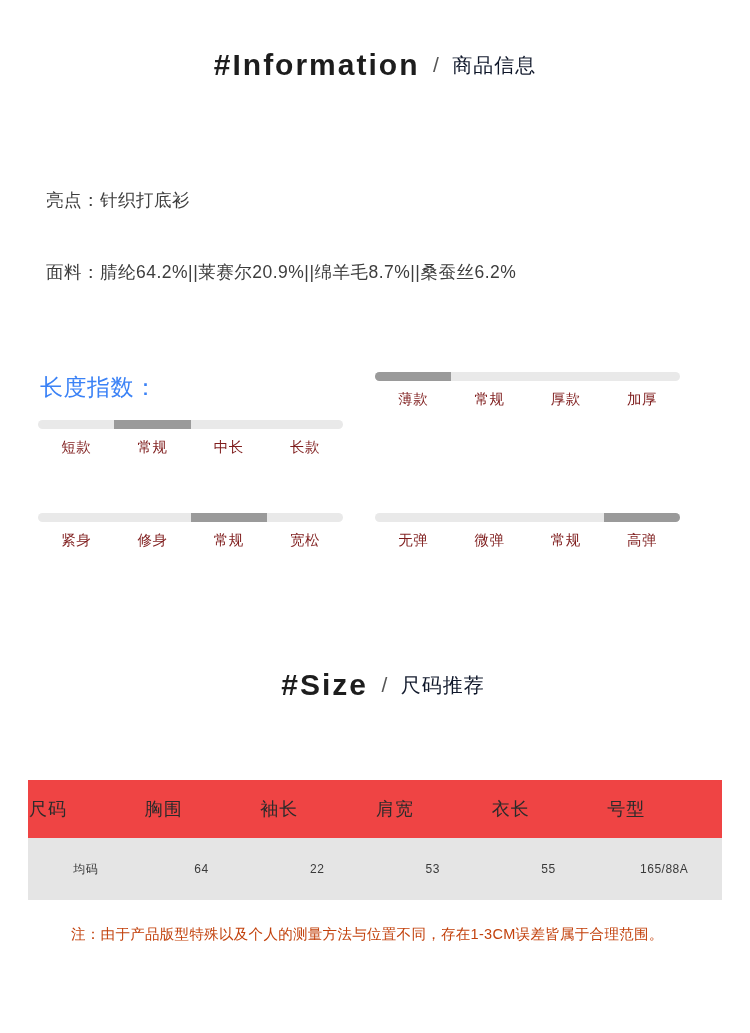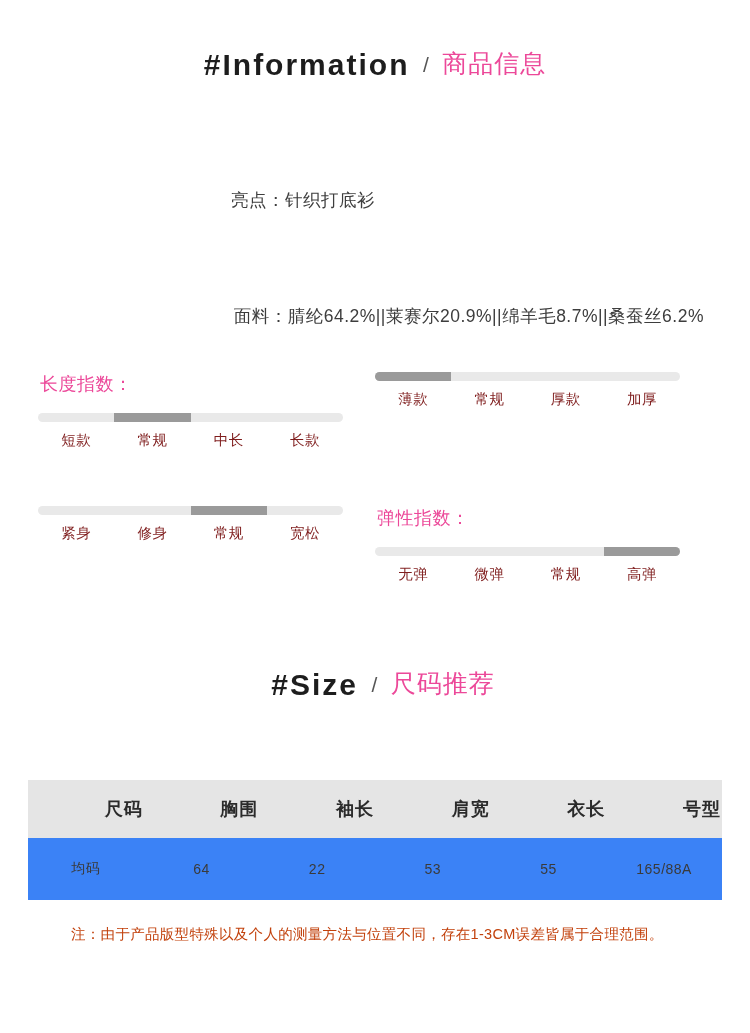--- a/index.html
+++ b/index.html
@@ -27,68 +27,67 @@
     color: #1d1d1d;
   }
   .section-head .slash {
     font-size: 21px;
     color: #555;
     margin: 0 9px;
     position: relative;
     top: -3px;
   }
   .section-head .cn {
-    font-size: 25px;
-    color: #ec4899;
+    font-size: 20px;
+    color: #0f172a;
     letter-spacing: 1px;
     position: relative;
     top: -3px;
   }
 
   #info-head { position: absolute; top: 48px; left: 0; width: 750px; }
   #size-head { position: absolute; top: 668px; left: 0; width: 750px; margin-left: 8px; }
 
   
   .info-block {
     position: absolute;
     top: 188px;
     left: 0;
     width: 750px;
     padding: 0 46px;
-    text-align: right;
   }
   .info-row {
     display: flex;
     font-size: 17.5px;
     color: #3d3d3d;
     letter-spacing: 0.5px;
   }
   .info-row + .info-row { margin-top: 48px; }
   .info-cell { width: 50%; }
-  .info-cell.full { width: 100%; margin-top: 44px; }
+  .info-cell.full { width: 100%; }
 
   
   .meters {
     position: absolute;
     top: 372px;
     left: 0;
     width: 750px;
     padding: 0 38px;
   }
   .meter-grid {
     display: flex;
     flex-wrap: wrap;
   }
   .meter {
     width: 50%;
     margin-bottom: 56px;
   }
   .meter-title {
-    font-size: 18px;
-    color: #ec4899;
+    font-size: 23px;
+    color: #3b82f6;
     letter-spacing: 0.5px;
     margin-left: 2px;
     margin-bottom: 17px;
   }
   .bar {
     position: relative;
     height: 9px;
     background: #e9e9e9;
     border-radius: 5px;
     width: 305px;
@@ -124,32 +123,32 @@
     top: 780px;
     left: 28px;
     width: 694px;
   }
   table.size {
     border-collapse: collapse;
     width: 100%;
     table-layout: fixed;
   }
   table.size thead td {
-    background: #e5e5e5;
+    background: #ef4444;
     height: 58px;
     font-size: 18px;
-    font-weight: bold;
+    font-weight: normal;
     color: #2b2b2b;
-    text-align: right;
+    text-align: left;
     letter-spacing: 1px;
   }
   table.size tbody td {
-    background: #3b82f6;
+    background: #e5e5e5;
     height: 62px;
-    font-size: 14px;
+    font-size: 12px;
     color: #3a3a3a;
     text-align: center;
     letter-spacing: 0.5px;
   }
   .note {
     position: absolute;
     top: 925px;
     left: 28px;
     width: 700px;
     font-size: 14.5px;
@@ -211,21 +210,20 @@
       </div>
       <div class="labels">
         <span>紧身</span>
         <span>修身</span>
         <span>常规</span>
         <span>宽松</span>
       </div>
     </div>
 
     <div class="meter">
-      <div class="meter-title">弹性指数：</div>
       <div class="bar">
         <div class="seg s3"></div>
       </div>
       <div class="labels">
         <span>无弹</span>
         <span>微弹</span>
         <span>常规</span>
         <span>高弹</span>
       </div>
     </div>

